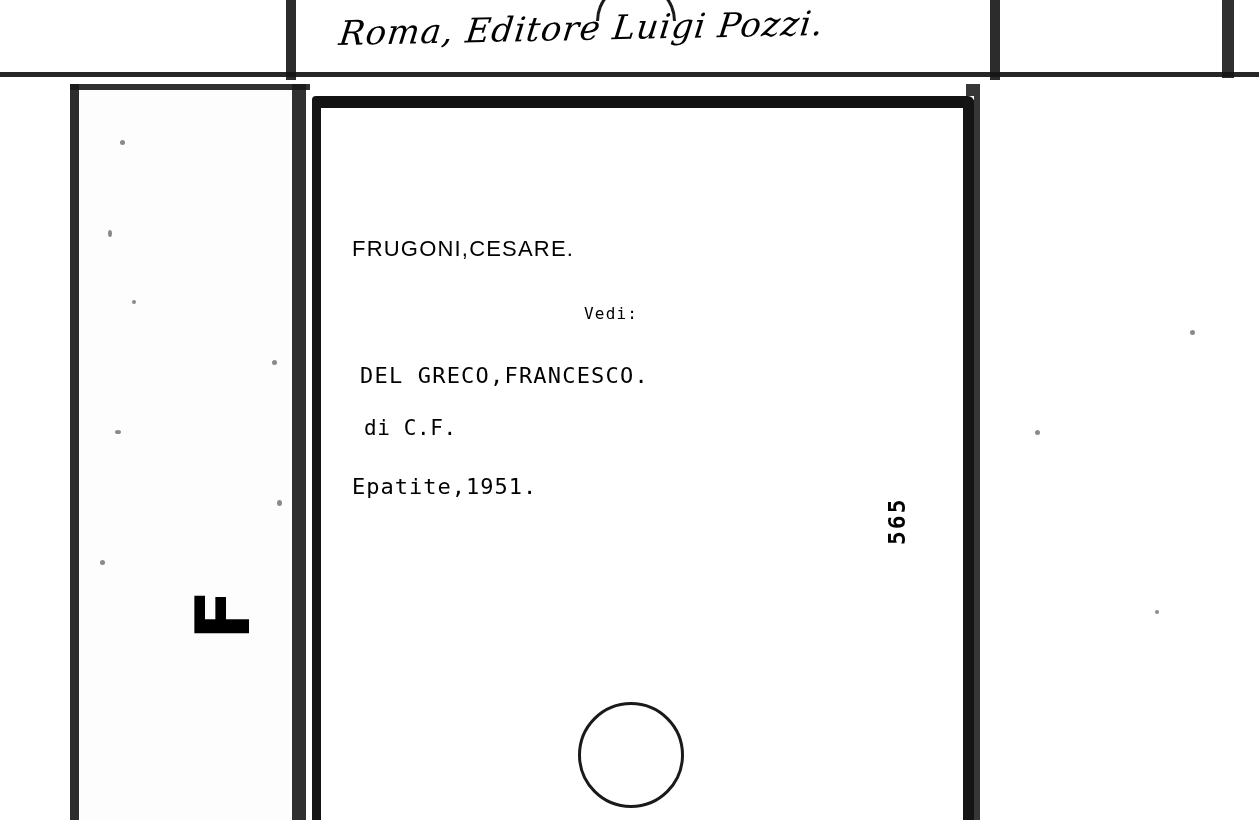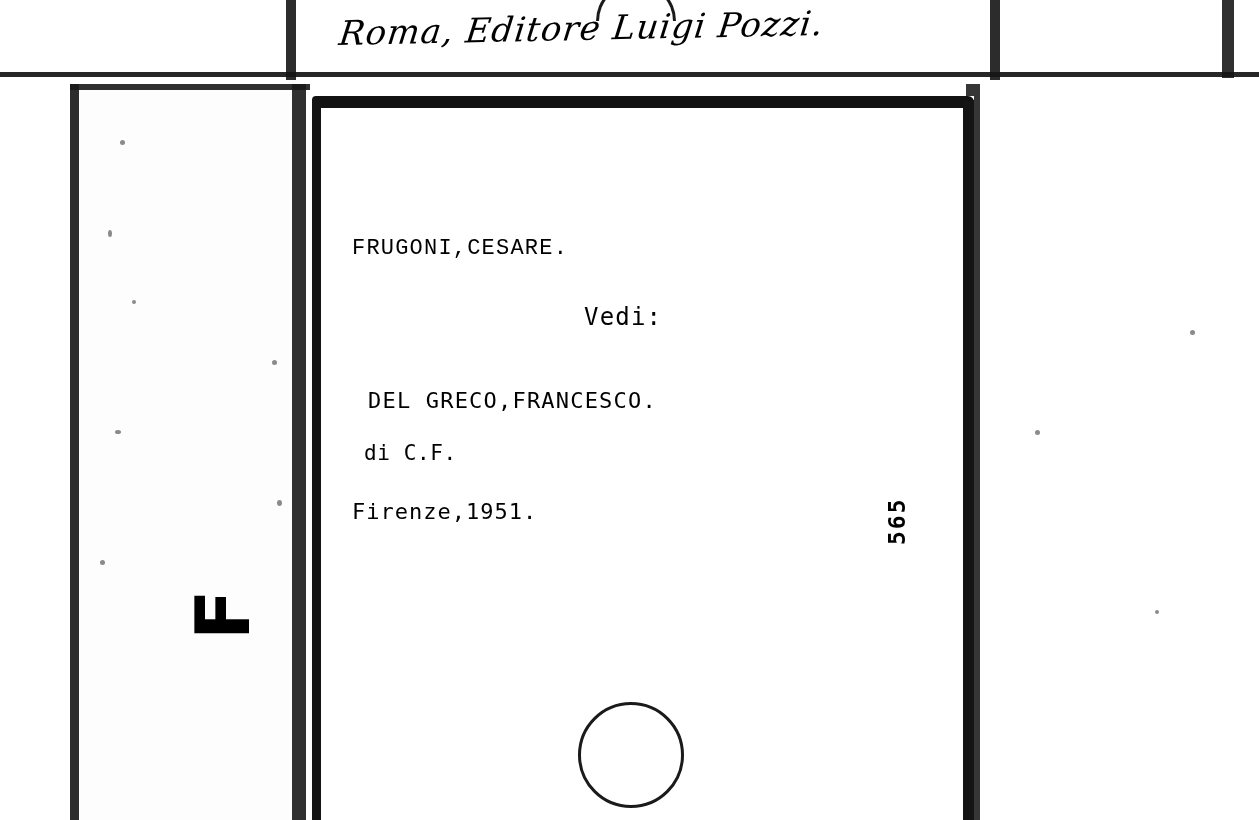--- a/index.html
+++ b/index.html
@@ -156,35 +156,35 @@
   
   .card-text {
     position: absolute;
     left: 352px;
     top: 236px;
     width: 600px;
   }
   .line-author {
     font-size: 22px;
     letter-spacing: 1.2px;
-    font-family: Liberation Mono, monospace;
+    font-family: Liberation Sans, sans-serif;
     margin: 0 0 42px 0;
     white-space: pre;
   }
   .line-vedi {
-    font-size: 24px;
+    font-size: 16px;
     letter-spacing: 1.2px;
-    margin: 0 0 57px 0;
+    margin: 0 0 40px 0;
     padding-left: 232px;
     white-space: pre;
   }
   .line-see {
     font-size: 22px;
     letter-spacing: 1.2px;
-    margin: 0 0 28px 16px;
+    margin: 0 0 28px 8px;
     white-space: pre;
   }
   .line-title {
     font-size: 21px;
     letter-spacing: .6px;
     margin: 0 0 6px 0;
     white-space: pre;
     font-family: "DejaVu Sans", sans-serif;
     font-weight: 600;
   }
@@ -303,21 +303,21 @@
   <div class="front-card"></div>
   <div class="front-card-top"></div>
   <div class="front-card-left"></div>
   <div class="front-card-right"></div>
 
   <div class="card-text">
     <p class="line-author">FRUGONI,CESARE.</p>
     <p class="line-vedi">Vedi:</p>
     <p class="line-see">DEL GRECO,FRANCESCO.</p>
     <p class="line-title2">di C.F.</p>
-    <p class="line-imprint">Firenze,1951.</p>
+    <p class="line-imprint">Epatite,1951.</p>
   </div>
 
   <div class="shelf-number">565</div>
 
   <div class="punch-hole-top"></div>
   <div class="punch-hole"></div>
 
 </div>
 
 </body></html>

